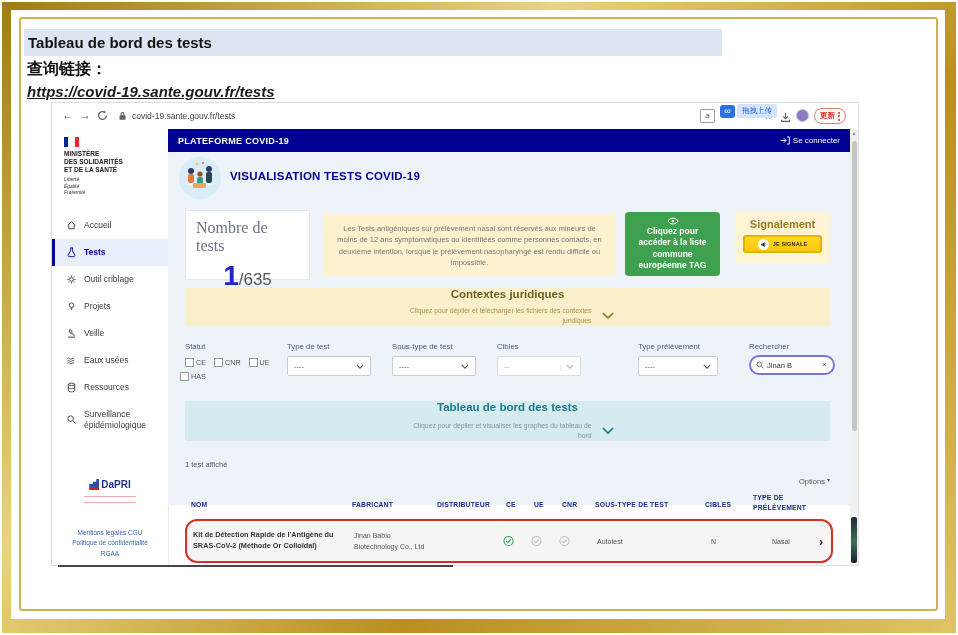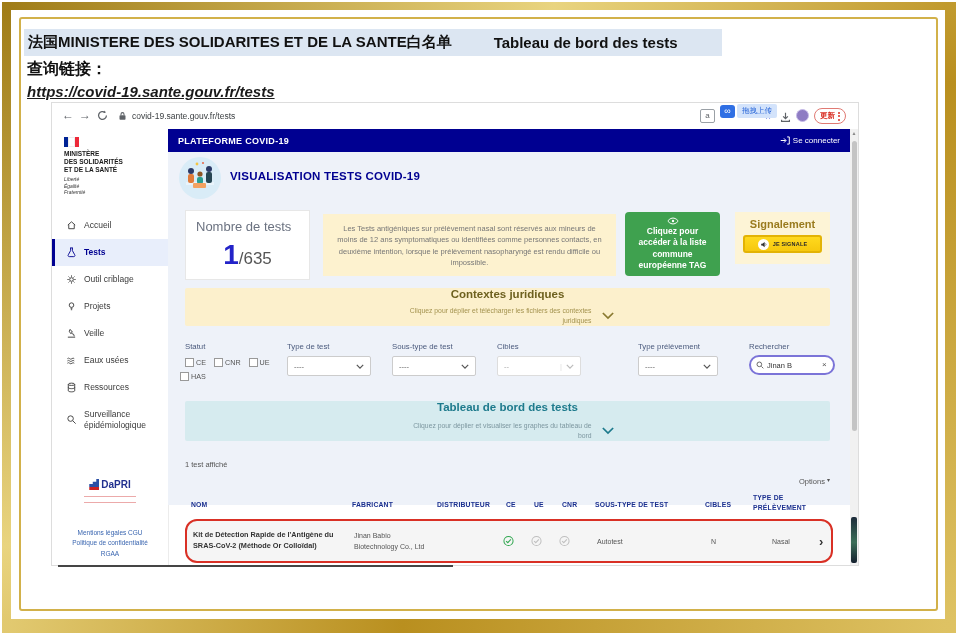--- a/index.html
+++ b/index.html
@@ -50,21 +50,21 @@
     display:flex;align-items:center;justify-content:space-between;padding:0 10px;box-sizing:border-box;}
   .brand{font-weight:bold;font-size:9px;letter-spacing:.3px;}
   .login{display:flex;align-items:center;gap:3px;font-size:8px;}
   .scroll{position:absolute;right:0;top:26px;width:8px;height:436px;background:#f1f1f1;}
   .scroll .up{position:absolute;top:1px;left:0;width:8px;text-align:center;font-size:5px;color:#888;}
   .thumb1{position:absolute;left:1.5px;width:5px;top:12px;height:290px;background:#c4c4c4;border-radius:3px;}
   .thumb2{position:absolute;left:1px;width:6px;top:388px;height:46px;background:linear-gradient(180deg,#1d2b3a,#3c6e58 55%,#14202e);border-radius:2px;}
   .main{position:absolute;left:116px;top:49px;width:682px;height:353px;background:#eef2f9;}
   .pgtitle{font-size:11.5px;font-weight:bold;color:#000091;letter-spacing:.2px;}
   .card{background:#fff;border:1px solid #e7e7e7;box-sizing:border-box;}
-  .cardlbl{font-size:13px;color:#6b7280;}
+  .cardlbl{font-size:16px;color:#6b7280;font-family:Liberation Serif, serif;}
   .bignum{font-size:28px;font-weight:bold;color:#2323c8;line-height:1;}
   .bigden{font-size:17px;color:#555;}
   .infobox{background:#fdf2cf;font-size:7.5px;color:#777;text-align:center;line-height:1.5;box-sizing:border-box;padding:9px 12px;}
   .greenbtn{background:#3fa14f;border-radius:4px;color:#fff;font-weight:bold;font-size:8.5px;text-align:center;
     box-sizing:border-box;padding:5px 6px;line-height:1.35;}
   .sigcard{background:#fdf4d6;box-sizing:border-box;padding:6px 8px;}
   .siglbl{font-size:11px;font-weight:bold;color:#9a7b1e;text-align:center;}
   .sigbtn{margin-top:5px;height:18px;background:linear-gradient(180deg,#ffd91e,#f6c80e);border:2px solid #e3b304;border-radius:3px;
     display:flex;align-items:center;justify-content:center;gap:4px;box-sizing:border-box;}
   .sigbtn .circ{width:11px;height:11px;border-radius:50%;background:#fff;display:flex;align-items:center;justify-content:center;}
@@ -99,21 +99,20 @@
   .botline{left:58px;top:565px;width:395px;height:2px;background:#454545;}
 </style>
 </head>
 <body>
 
 <div id="page">
   <div class="frame-band"></div>
   <div class="frame-line"></div>
 
   <div class="abs title-band">
-    <span>法国MINISTERE DES SOLIDARITES ET DE LA SANTE白名单</span>
     <span>Tableau de bord des tests</span>
   </div>
   <div class="abs link-label">查询链接：</div>
   <div class="abs link-url">https://covid-19.sante.gouv.fr/tests</div>
 
   <div class="abs browser">
 
     <div class="toolbar">
       <span class="abs navg" style="left:10px;top:6px;">←</span>
       <span class="abs navg" style="left:27px;top:6px;">→</span>

